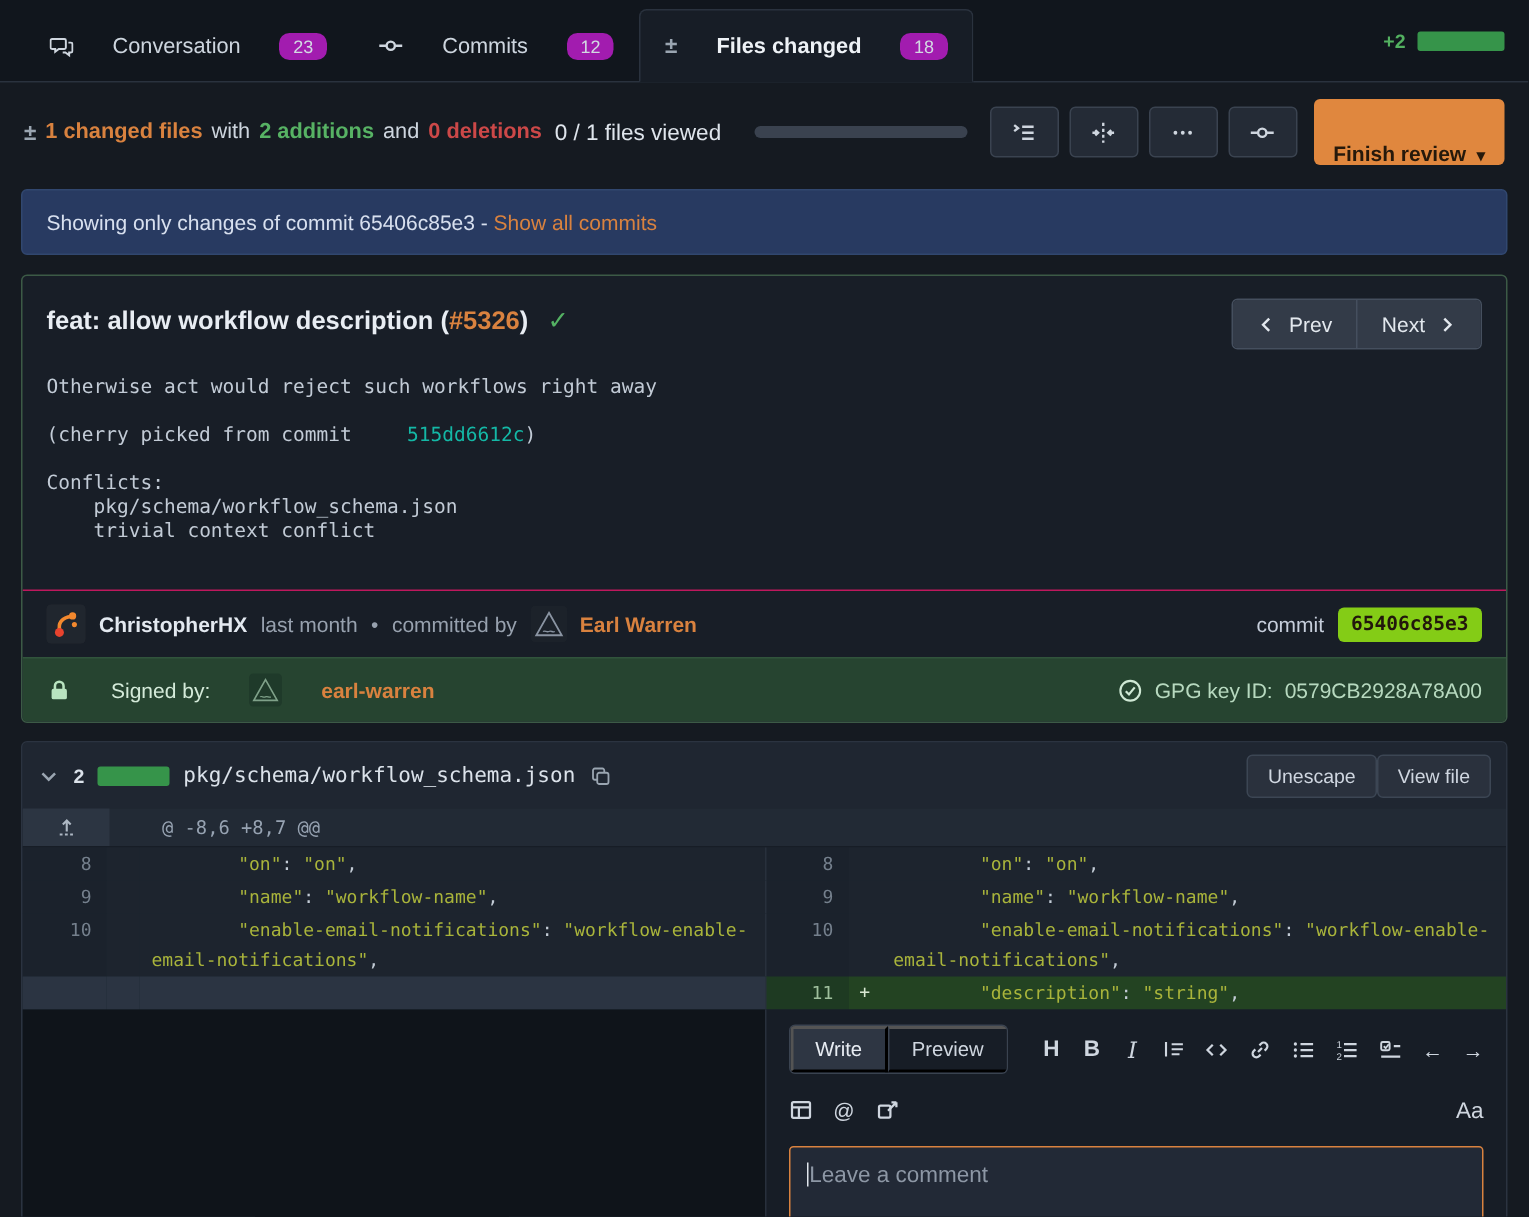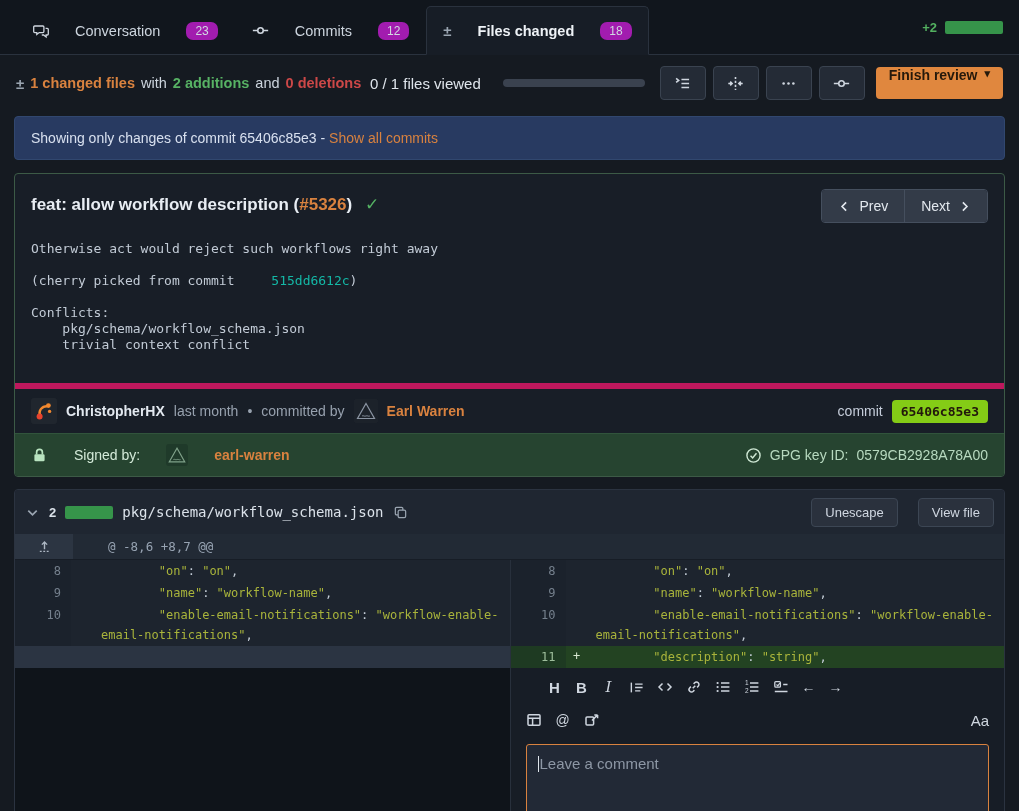--- a/index.html
+++ b/index.html
@@ -46,22 +46,22 @@
   .tb-right{ margin-left:auto; display:flex; align-items:center; gap:7px; }
   .viewed{ display:flex; flex-direction:row; align-items:center; gap:22px; margin-right:8px; }
   .viewed-txt{ font-size:15px; color:#dfe5ec; }
   .viewed-bar{ width:142px; height:8px; background:#3a424f; border-radius:4px; }
   .icon-btn{
     width:46px; height:34px; background:#242b36; border:1px solid #3a4350;
     border-radius:4px; display:flex; align-items:center; justify-content:center;
     color:#cfd6df; cursor:pointer;
   }
   .btn-primary{
-    height:32px; background:#e0873e; color:#26190b; border:none; border-radius:4px;
-    font-weight:bold; font-size:14px; padding:0 13px; display:flex; align-items:flex-start;
+    height:44px; background:#e0873e; color:#26190b; border:none; border-radius:4px;
+    font-weight:bold; font-size:14px; padding:0 13px; display:flex; align-items:flex-end;
     gap:7px; cursor:pointer; margin-left:4px;
   }
 
   
   .banner{
     margin:6px 14px 0; background:#283a61; border:1px solid #31476f; border-radius:4px;
     padding:13px 16px; font-size:14px; color:#d8e0ef;
   }
   .banner a{ color:#d9823f; text-decoration:none; cursor:pointer; }
 
@@ -76,21 +76,21 @@
   .cb-title .chk{ color:#54b263; margin-left:8px; font-weight:bold; }
   .pager{ margin-left:auto; display:flex; border:1px solid #454f5e; border-radius:4px; overflow:hidden; }
   .pager button{
     background:#333b48; border:none; color:#e3e8ee; font-size:14px;
     padding:8px 16px; display:flex; align-items:center; gap:8px; cursor:pointer;
   }
   .pager button + button{ border-left:1px solid #454f5e; }
   .cb-msg{ padding:12px 16px 18px; font-size:13px; line-height:16px; color:#c2cbd6; }
   .cb-msg .blk{ margin-bottom:16px; white-space:pre-wrap; }
   .cb-msg a{ color:#14b8a6; text-decoration:none; cursor:pointer;margin-left:29px; }
-  .cb-author{ display:flex; align-items:center; gap:9px; border-top:6px solid #be185d; padding:9px 16px; }
+  .cb-author{ display:flex; align-items:center; gap:9px; border-top:1px solid #be185d; padding:9px 16px; }
   .avatar{ border-radius:3px; background:#20262e; display:block; cursor:pointer; }
   .auth-name{ font-weight:bold; color:#e3e9f0; cursor:pointer; }
   .auth-muted{ color:#97a1ae; }
   .commit-lbl{ margin-left:auto; color:#c6cedb; }
   .sha-badge{
     background:#84cc16; color:#22170c; font-weight:bold; font-size:13px;
     padding:4px 9px; border-radius:4px; cursor:pointer;
   }
   .cb-signed{
     display:flex; align-items:center; gap:26px; background:#264430;
@@ -103,21 +103,21 @@
   .diff-box{
     margin:12px 14px 0; border:1px solid #2b3340; border-radius:4px 4px 0 0;
     background:#1d242e; overflow:hidden;
   }
   .file-head{ display:flex; align-items:center; gap:9px; background:#1f2631; padding:7px 10px; height:44px; }
   .fh-chevron{ color:#9aa5b1; cursor:pointer; display:flex; }
   .fh-count{ font-weight:bold; font-size:13px; color:#dbe2ea; }
   .fh-bar{ width:48px; height:13px; background:#36944a; border-radius:2px; }
   .fh-path{ font-size:14px; color:#dbe2ea; }
   .fh-copy{ color:#9aa5b1; cursor:pointer; display:flex; }
-  .fh-btns{ margin-left:auto; display:flex; gap:20px; }
+  .fh-btns{ margin-left:auto; display:flex; gap:0; }
   .fh-btn{
     background:#2a313d; border:1px solid #3c4654; color:#cfd6e0; font-size:13px;
     border-radius:4px; padding:6px 13px; cursor:pointer;
   }
   .hunk{ display:flex; align-items:stretch; background:#222a35; height:26px; border-bottom:1px solid #171d26; }
   .hunk-cell{
     width:58px; background:#2c3542; display:flex; align-items:center; justify-content:center;
     color:#aeb8c4; cursor:pointer; flex:none;
   }
   .hunk-txt{ font-size:12.5px; color:#97a3b2; align-self:center; padding-left:35px; }
@@ -382,20 +382,24 @@
   <div class="diff-grid" id="diff-grid">
     <div style="display: contents;"><div class="gut">8</div><div class="sgn"></div><div class="code"><span class="str">        "on"</span><span>: </span><span class="str">"on"</span><span>,</span></div><div class="gut rgut">8</div><div class="sgn"></div><div class="code"><span class="str">        "on"</span><span>: </span><span class="str">"on"</span><span>,</span></div></div>
       <div style="display: contents;"><div class="gut">9</div><div class="sgn"></div><div class="code"><span class="str">        "name"</span><span>: </span><span class="str">"workflow-name"</span><span>,</span></div><div class="gut rgut">9</div><div class="sgn"></div><div class="code"><span class="str">        "name"</span><span>: </span><span class="str">"workflow-name"</span><span>,</span></div></div>
       <div style="display: contents;"><div class="gut">10</div><div class="sgn"></div><div class="code"><span class="str">        "enable-email-notifications"</span><span>: </span><span class="str">"workflow-enable-email-notifications"</span><span>,</span></div><div class="gut rgut">10</div><div class="sgn"></div><div class="code"><span class="str">        "enable-email-notifications"</span><span>: </span><span class="str">"workflow-enable-email-notifications"</span><span>,</span></div></div>
       <div style="display: contents;"><div class="gut ph"></div><div class="sgn ph"></div><div class="code ph"></div><div class="gut rgut add-g">11</div><div class="sgn add-s">+</div><div class="code add-c"><span class="str">        "description"</span><span>: </span><span class="str">"string"</span><span>,</span></div></div>
       <div id="diff-fill-row" style="display:contents;">
       <div class="fill-left"></div>
       <div class="fill-right">
 
         <div class="ed-row1">
+          <div class="ed-tabs" id="ed-tabs-mount">
+              <button class="ed-tab active">Write</button>
+              <button class="ed-tab">Preview</button>
+            </div>
           <div class="ed-icons" id="ed-icons1-mount">
               <span class="tbi g-h">H</span>
               <span class="tbi g-b">B</span>
               <span class="tbi g-i">I</span>
               <span class="tbi">
                 <svg width="15" height="15" viewBox="0 0 16 16" fill="none" stroke="#cfd6df" stroke-width="1.5">
                   <path d="M2.5 2.8v10.4"></path>
                   <path d="M6.5 4.4h8M6.5 8h8M6.5 11.6h5.6"></path>
                 </svg>
               </span>

